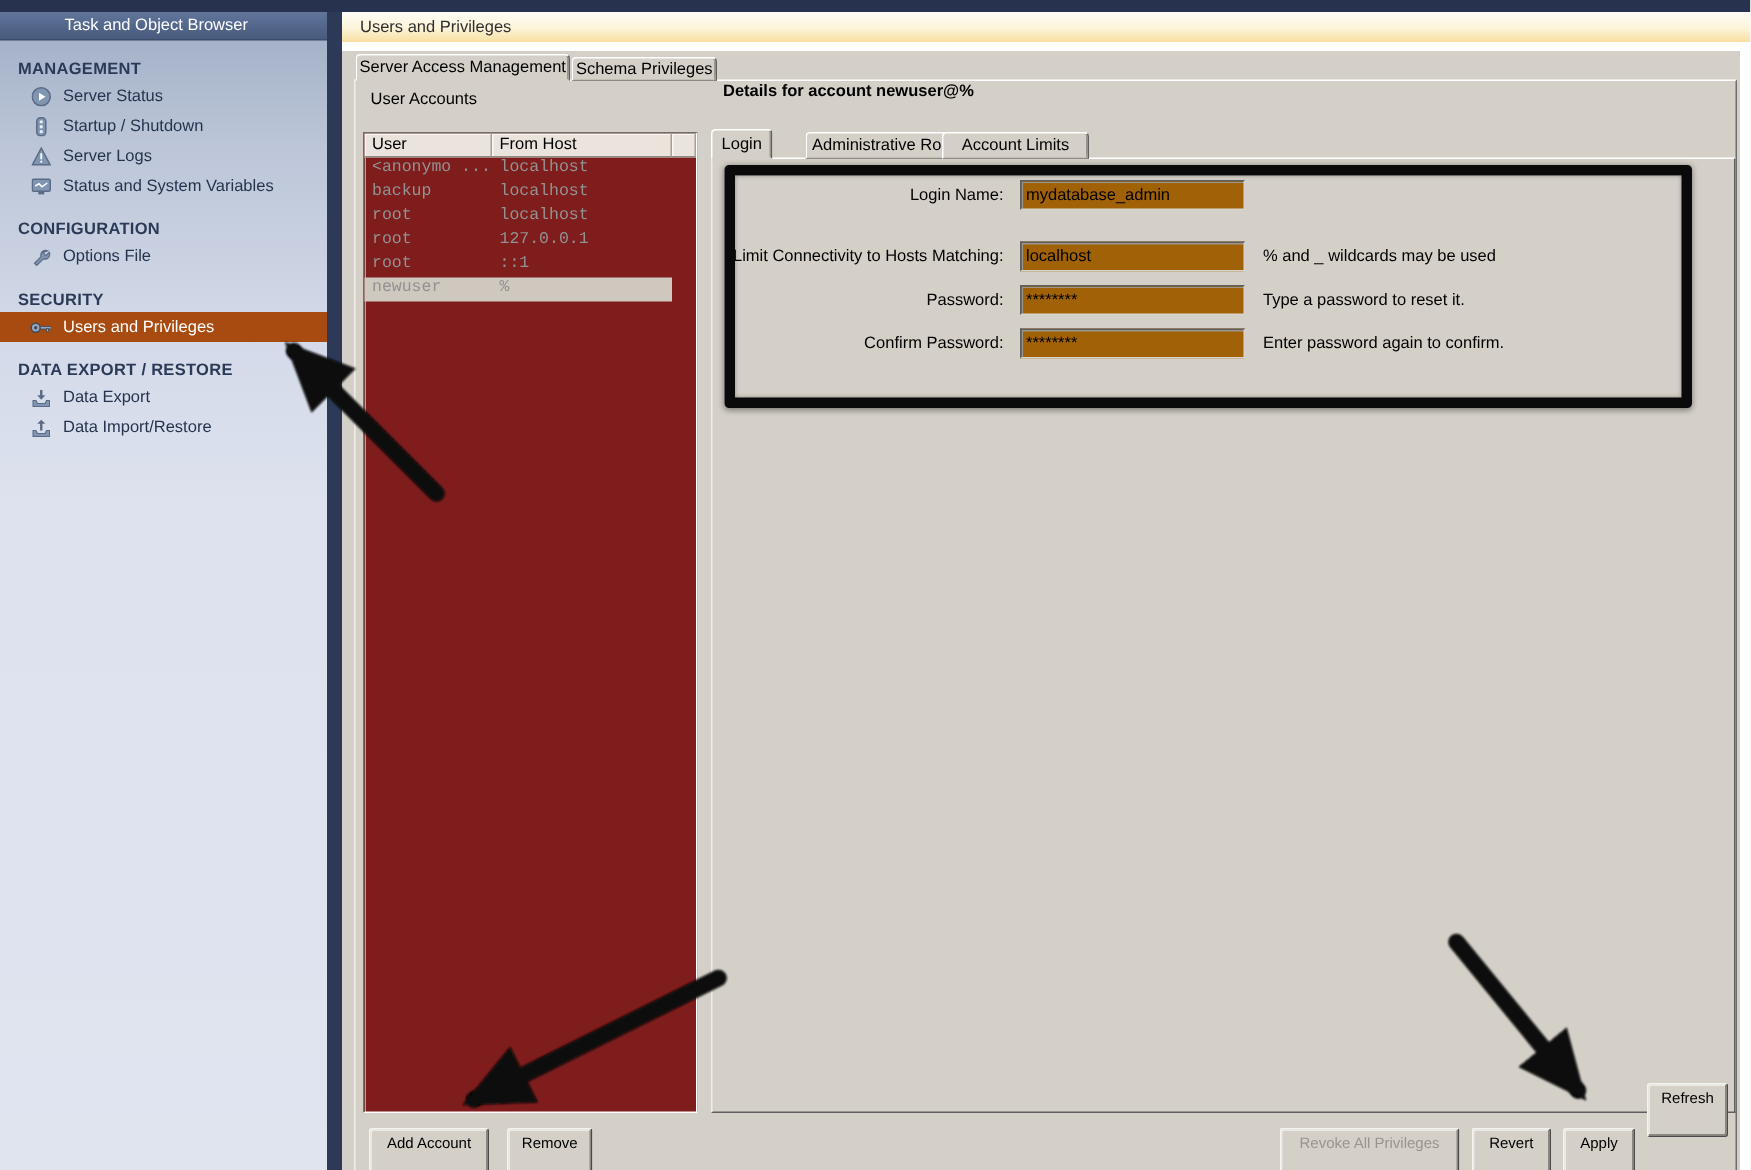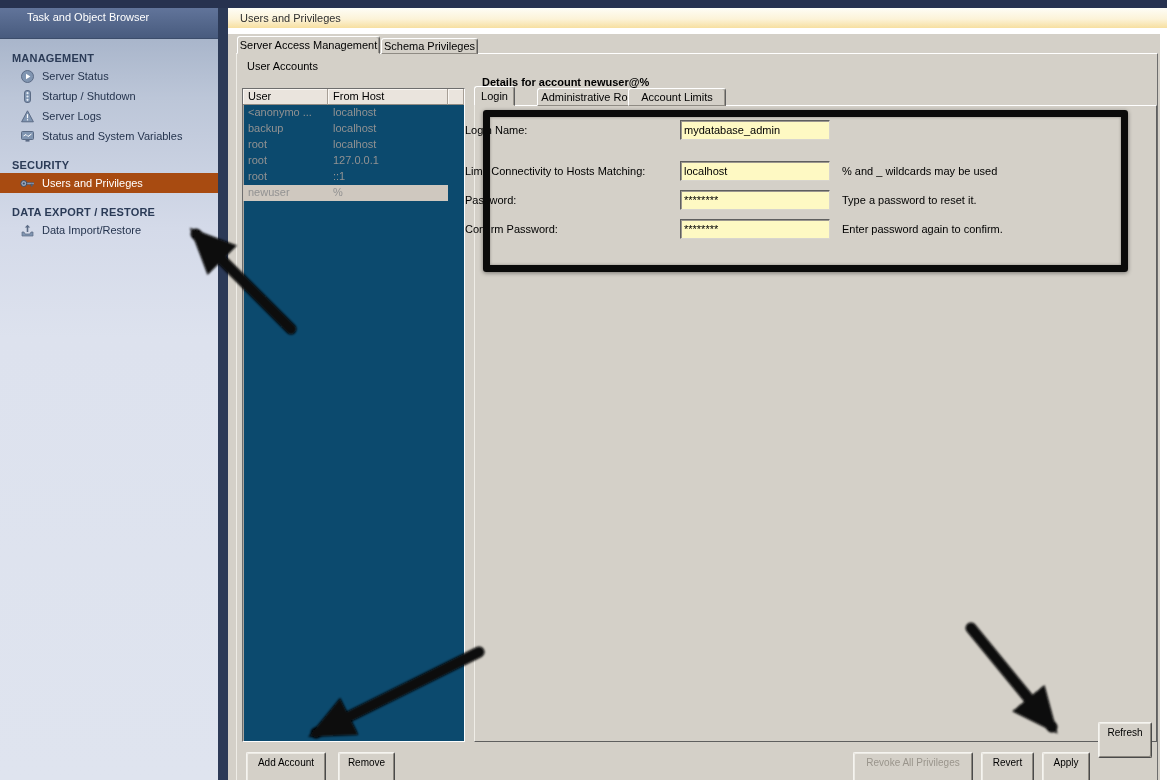--- a/index.html
+++ b/index.html
@@ -6,21 +6,21 @@
   html,body { background:#ffffff; }
   body { font-family:"Liberation Sans", sans-serif; font-size:11px; color:#000; }
   #screen { position:relative; width:1167px; height:780px; overflow:hidden; background:#fff; }
 
   
   .top-strip { position:absolute; left:0; top:0; width:1167px; height:8px; background:#27324f; }
 
   
   .sidebar { position:absolute; left:0; top:8px; width:218px; height:772px;
     background:linear-gradient(180deg,#9fadc4 0px,#bcc6d8 90px,#d4dae9 220px,#dde2ee 330px,#dfe4ef 100%); }
-  .sidebar-header { height:31px; line-height:19px; padding-left:27px; color:#fff;
+  .sidebar-header { height:19px; line-height:19px; padding-left:43px; color:#fff;
     background:linear-gradient(180deg,#61749a,#485b7e); border-bottom:1px solid #3c4d6b; }
   .sb-section { margin-top:11px; }
   .sb-section-title { height:16px; line-height:16px; padding-left:12px; font-weight:bold; color:#2b3b57; letter-spacing:.2px; }
   .sb-item { height:20px; display:flex; align-items:center; padding-left:20px; color:#25344e; cursor:default; }
   .sb-item .icn { width:14px; height:14px; margin-right:8px; flex:0 0 14px; display:flex; align-items:center; justify-content:center; }
   .sb-item.selected { background:#a84b11; color:#fff; }
   .divider { position:absolute; left:218px; top:8px; width:10px; height:772px; background:#2c3a57; }
 
   
   .panel-header { position:absolute; left:228px; top:8px; width:939px; height:20px; line-height:20px;
@@ -31,42 +31,42 @@
   .tab-page { position:absolute; left:236px; top:53px; width:922px; height:727px; background:#d4d0c8;
     border-top:1px solid #fff; border-left:1px solid #efede7; border-right:1px solid #6e6e6e; }
 
   .tab { position:absolute; background:#d4d0c8; border:1px solid; border-color:#fff #5f5f5f #d4d0c8 #fff;
     border-radius:3px 3px 0 0; box-shadow:inset -1px 0 0 #9a968e; text-align:center; cursor:default; }
   .tab.main-active { left:237px; top:36px; width:143px; height:18px; line-height:16px; z-index:3; }
   .tab.main-inactive { left:381px; top:38px; width:97px; height:16px; line-height:14px; z-index:2; border-bottom:1px solid #8f8b84; }
 
   
   .ua-label { position:absolute; left:247px; top:60px; }
-  .ua-list { position:absolute; left:242px; top:88px; width:223px; height:654px; background:#0c4a6e;
+  .ua-list { position:absolute; left:242px; top:88px; width:223px; height:654px; background:#7f1d1d;
     border:1px solid; border-color:#6e6e6e #fdfdfd #fdfdfd #6e6e6e; box-shadow:inset 1px 1px 0 #a9a69f; }
   .ua-head { display:flex; height:16px; }
   .ua-hcell { background:#eae4dd; border-right:1px solid #a79f96; border-bottom:1px solid #8f8a82;
     box-shadow:inset 1px 1px 0 #faf7f3; padding:1px 5px; color:#000; overflow:hidden; white-space:nowrap; }
-  .ua-row { display:flex; height:16px; color:#929292; }
+  .ua-row { display:flex; height:16px; color:#929292;font-family:Liberation Mono, monospace; }
   .ua-row.selected .ua-cell { background:#cfc8bf; }
   .ua-cell { padding:1px 5px; overflow:hidden; white-space:nowrap; }
   .c-user { width:85px; flex:0 0 85px; }
   .c-host { width:120px; flex:0 0 120px; }
   .c-stub { flex:1; }
 
   
-  .details-heading { position:absolute; left:482px; top:76px; font-weight:bold; }
+  .details-heading { position:absolute; left:482px; top:55px; font-weight:bold; }
   .sub-page { position:absolute; left:474px; top:105px; width:683px; height:637px; background:#d4d0c8;
     border-top:1px solid #fff; border-left:1px solid #efede7; border-right:1px solid #5f5f5f; border-bottom:1px solid #5f5f5f; }
   .tab.sub-active { left:474px; top:86px; width:41px; height:20px; line-height:18px; z-index:3; }
   .tab.sub-2 { left:517px; top:88px; width:109px; height:18px; line-height:16px; z-index:2; border-bottom:1px solid #8f8b84;margin-left:20px; }
   .tab.sub-3 { left:628px; top:88px; width:98px; height:18px; line-height:16px; z-index:2; border-bottom:1px solid #8f8b84; }
 
-  .fld-label { position:absolute; left:465px; width:186px; height:20px; line-height:20px; text-align:left; }
-  .fld-input { position:absolute; left:680px; width:150px; height:20px; background:#fef9c3;
+  .fld-label { position:absolute; left:483px; width:186px; height:20px; line-height:20px; text-align:right; }
+  .fld-input { position:absolute; left:680px; width:150px; height:20px; background:#a16207;
     border:1px solid; border-color:#5f5f5f #d8d5ce #d8d5ce #5f5f5f; box-shadow:inset 1px 1px 0 #9b978f;
     font-family:"Liberation Sans", sans-serif; font-size:11px; padding:1px 3px; color:#000; }
   .fld-hint { position:absolute; left:842px; line-height:14px; white-space:pre-line; }
 
   
   .anno-rect { position:absolute; left:483px; top:110px; width:645px; height:162px;
     border:7px solid #0a0a0a; border-radius:3px;
     box-shadow:0 1px 4px rgba(0,0,0,.45), inset 0 0 3px rgba(0,0,0,.35); pointer-events:none; z-index:8; }
   .arrows { position:absolute; left:0; top:0; width:1167px; height:780px; pointer-events:none; z-index:9; }
 
@@ -126,38 +126,59 @@
           <svg class="ig" width="13" height="13">
               <rect x="0.5" y="1.5" width="12" height="8" rx="1" fill="#8095b1" stroke="#5b6b85"></rect>
               <path d="M2.5 6 L5 4.5 L7 6.5 L10.5 4" stroke="#fff" fill="none"></path>
               <rect x="4.5" y="10" width="4" height="1.6" fill="#5b6b85"></rect>
             </svg>
         </span>
         <span>Status and System Variables</span>
       </div>
     </div>
 
+    <div class="sb-section">
+      <div class="sb-section-title">CONFIGURATION</div>
+      <div class="sb-item">
+        <span class="icn">
+          <svg class="ig" width="13" height="13">
+              <path d="M10.8 2.2 a3.2 3.2 0 0 0 -4.4 3.9 L2 10.5 L3.5 12 L7.9 7.6 a3.2 3.2 0 0 0 3.9 -4.4 L9.6 5.4 L7.6 3.4 z" fill="#8095b1" stroke="#5b6b85" stroke-width="0.8"></path>
+            </svg>
+        </span>
+        <span>Options File</span>
+      </div>
+    </div>
 
     <div class="sb-section">
       <div class="sb-section-title">SECURITY</div>
       <div class="sb-item selected">
         <span class="icn">
           <svg class="ig" width="15" height="13">
               <circle cx="3.8" cy="6.5" r="3" fill="#97a6bc" stroke="#3e4a5e"></circle>
               <circle cx="3.8" cy="6.5" r="1.1" fill="#3e4a5e"></circle>
               <rect x="6.8" y="5.6" width="7.5" height="1.8" rx="0.9" fill="#97a6bc" stroke="#3e4a5e" stroke-width="0.6"></rect>
               <rect x="11" y="7" width="1.3" height="2.2" fill="#97a6bc" stroke="#3e4a5e" stroke-width="0.5"></rect>
             </svg>
         </span>
         <span>Users and Privileges</span>
       </div>
     </div>
 
     <div class="sb-section">
       <div class="sb-section-title">DATA EXPORT / RESTORE</div>
+      <div class="sb-item">
+        <span class="icn">
+          <svg class="ig" width="13" height="13">
+              <path d="M6.5 1 L6.5 6" stroke="#5b6b85" stroke-width="1.6"></path>
+              <path d="M3.8 4.5 L6.5 7.5 L9.2 4.5 z" fill="#5b6b85"></path>
+              <path d="M1 8 L3 8 L4 10 L9 10 L10 8 L12 8 L12 12 L1 12 z" fill="#8095b1" stroke="#5b6b85" stroke-width="0.7"></path>
+            </svg>
+        </span>
+        <span>Data Export</span>
+      </div>
       <div class="sb-item">
         <span class="icn">
           <svg class="ig" width="13" height="13">
               <path d="M6.5 3 L6.5 8" stroke="#5b6b85" stroke-width="1.6"></path>
               <path d="M3.8 3.5 L6.5 0.8 L9.2 3.5 z" fill="#5b6b85"></path>
               <path d="M1 8 L3 8 L4 10 L9 10 L10 8 L12 8 L12 12 L1 12 z" fill="#8095b1" stroke="#5b6b85" stroke-width="0.7"></path>
             </svg>
         </span>
         <span>Data Import/Restore</span>
       </div>

